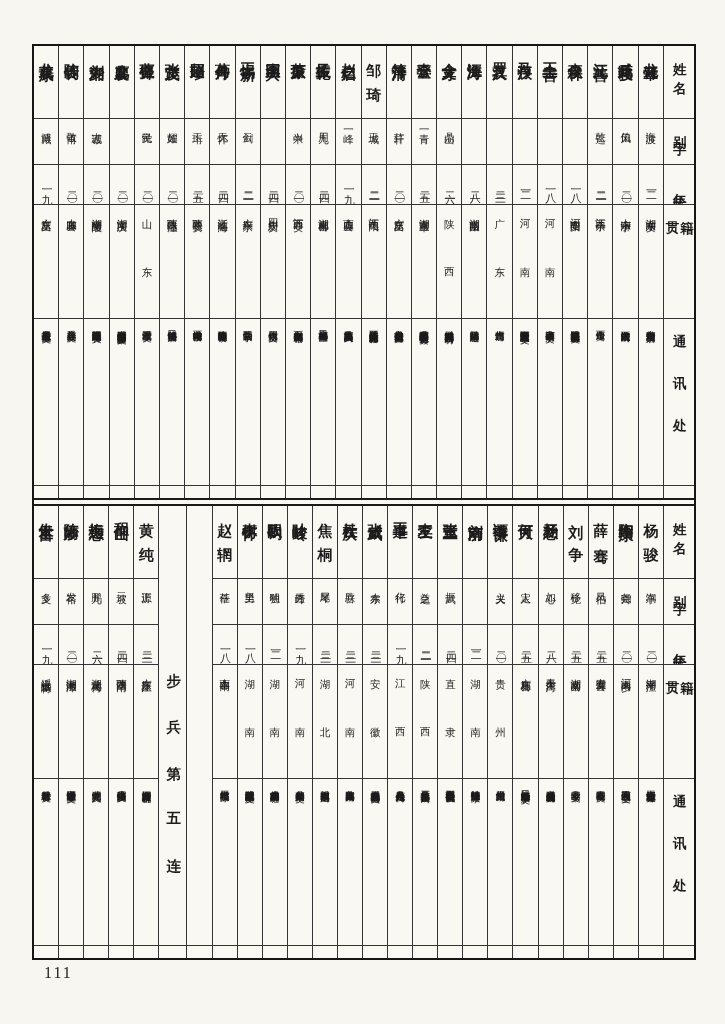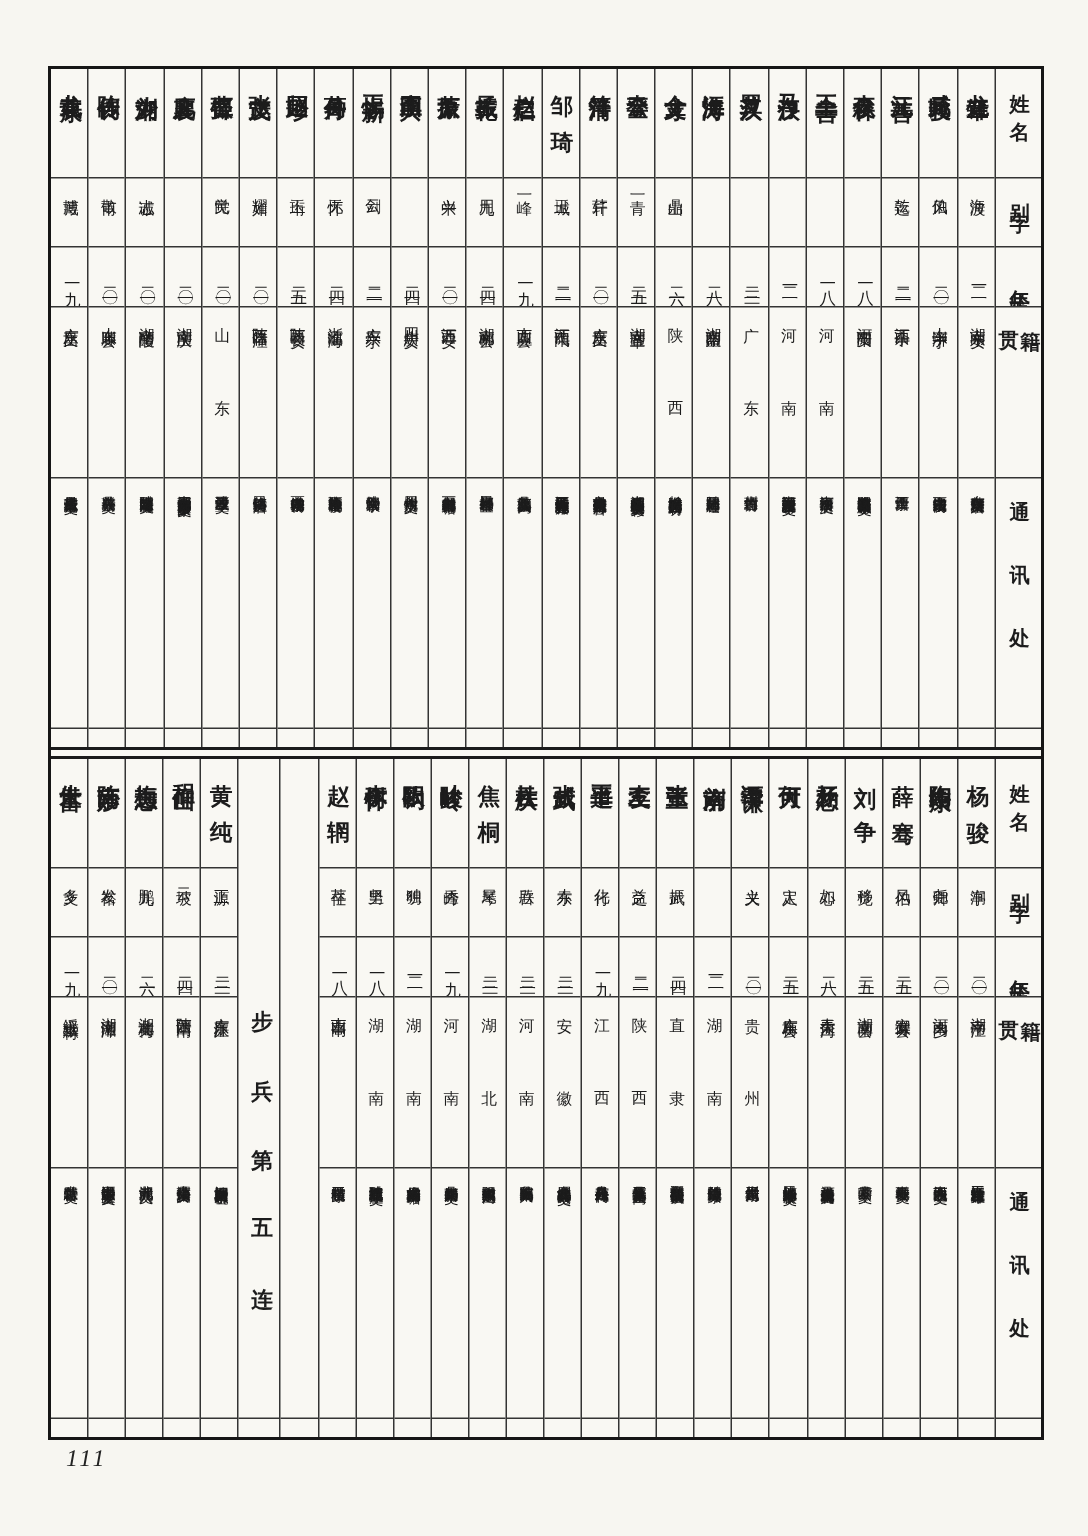--- a/index.html
+++ b/index.html
@@ -70,21 +70,20 @@
 
   .section-label {
     font-size: 14.5px;
     font-weight: bold;
     letter-spacing: 3.2em;
     padding-top: 150px;
   }
   .page-number {
     position: absolute;
     left: 44px; top: 964px;
-    font-style: italic;
     font-size: 16px;
     letter-spacing: 2px;
     color: #232323;
   }
 </style>
 </head>
 <body>
 
 <div class="sheet">
   <div class="tbl">

